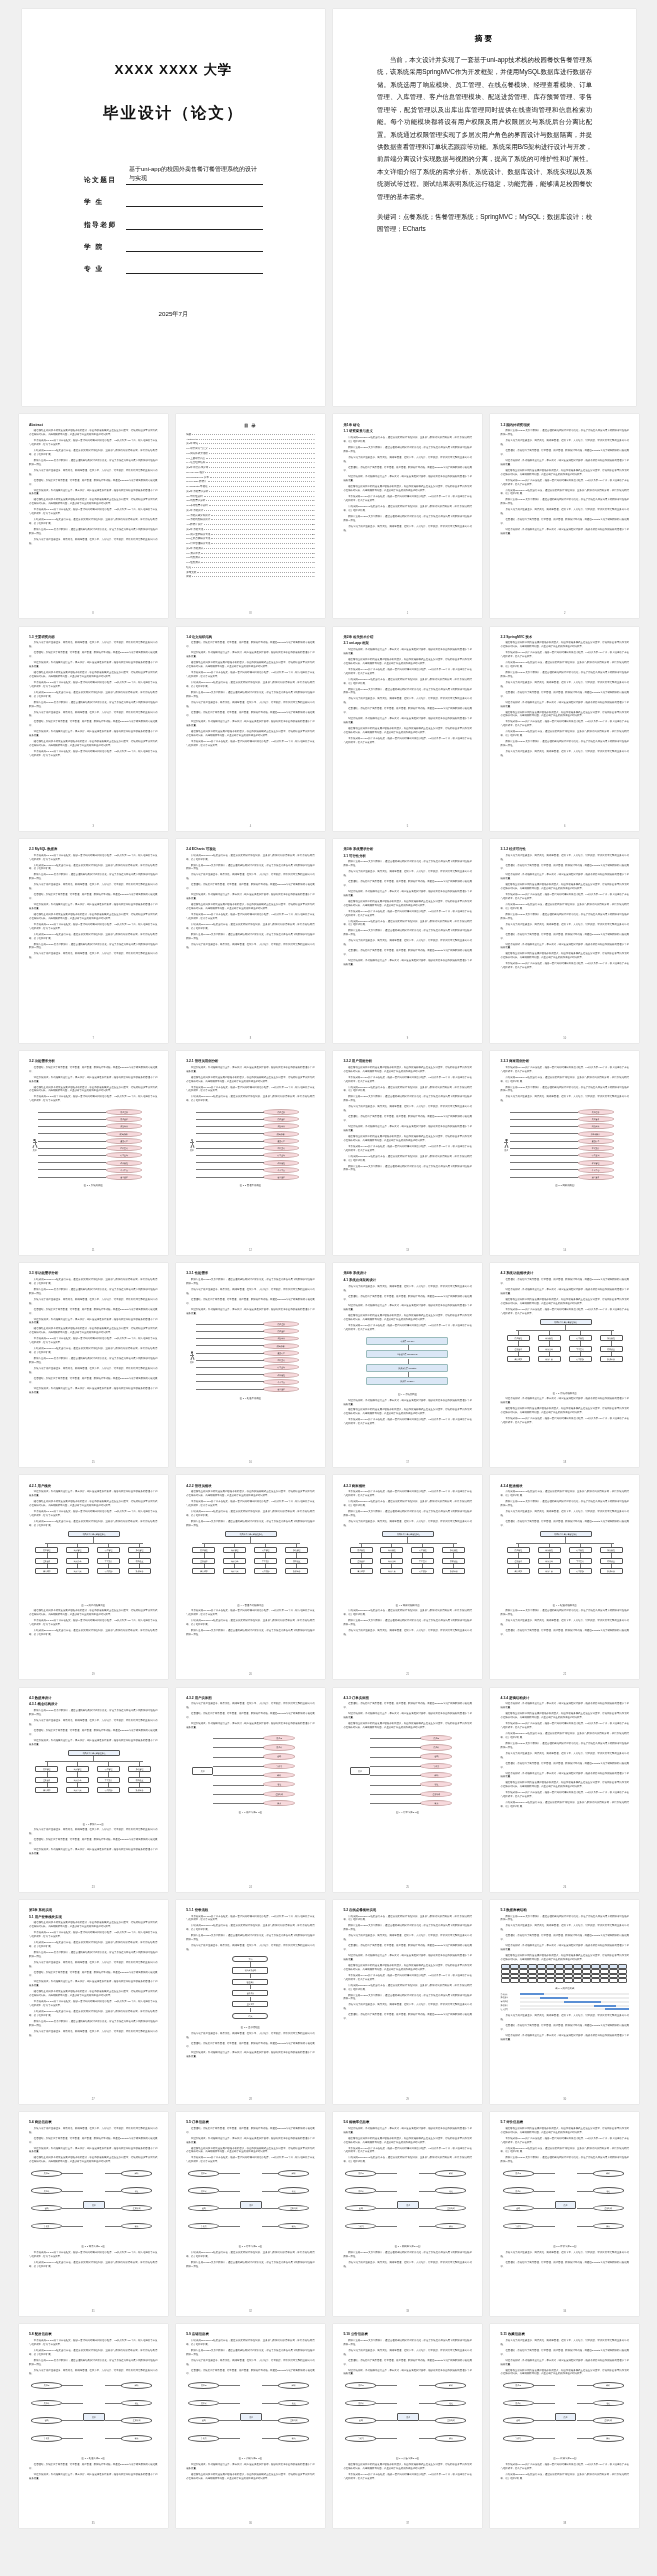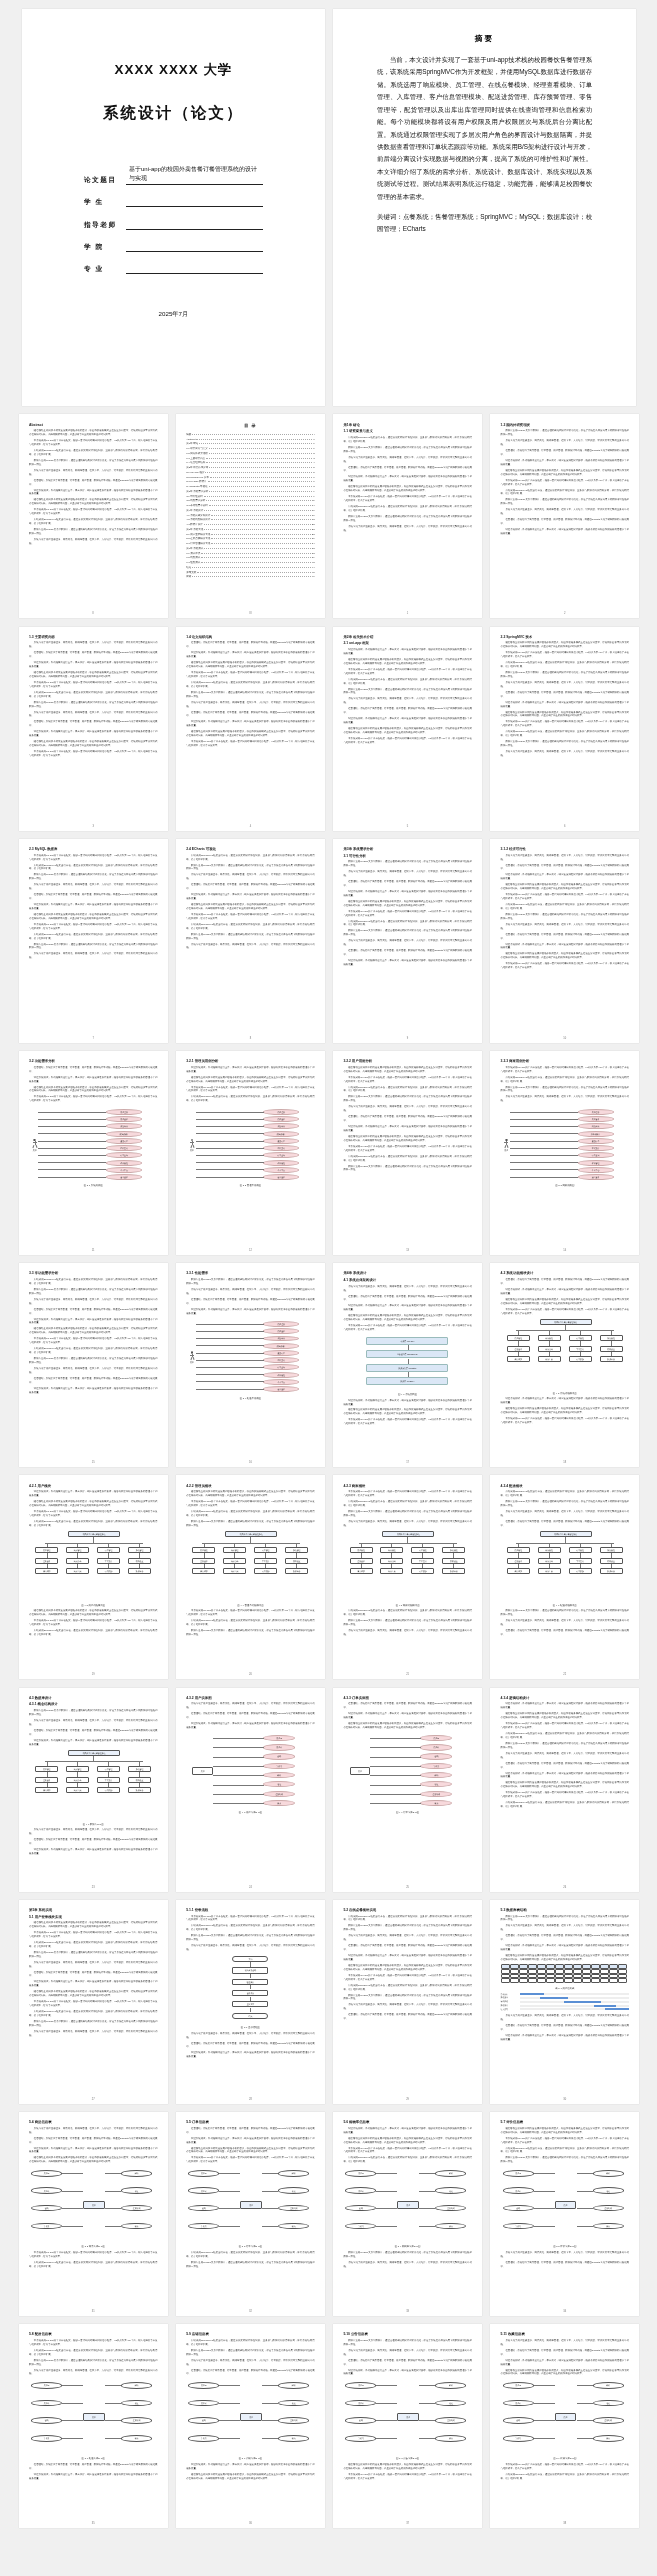--- a/index.html
+++ b/index.html
@@ -208,21 +208,21 @@
 </style>
 </head>
 <body>
 
 <div id="page">
 
   <div class="top-row">
 
     <div class="sheet cover">
       <div class="uni">XXXX XXXX 大学</div>
-      <div class="doctype">系统设计（论文）</div>
+      <div class="doctype">毕业设计（论文）</div>
       <div class="fields">
         <div class="frow">
           <div class="flabel">论文题目</div>
           <div class="fline">基于uni-app的校园外卖售餐订餐管理系统的设计与实现</div>
         </div>
         <div class="frow">
           <div class="flabel">学 生</div>
           <div class="fline"></div>
         </div>
         <div class="frow">

